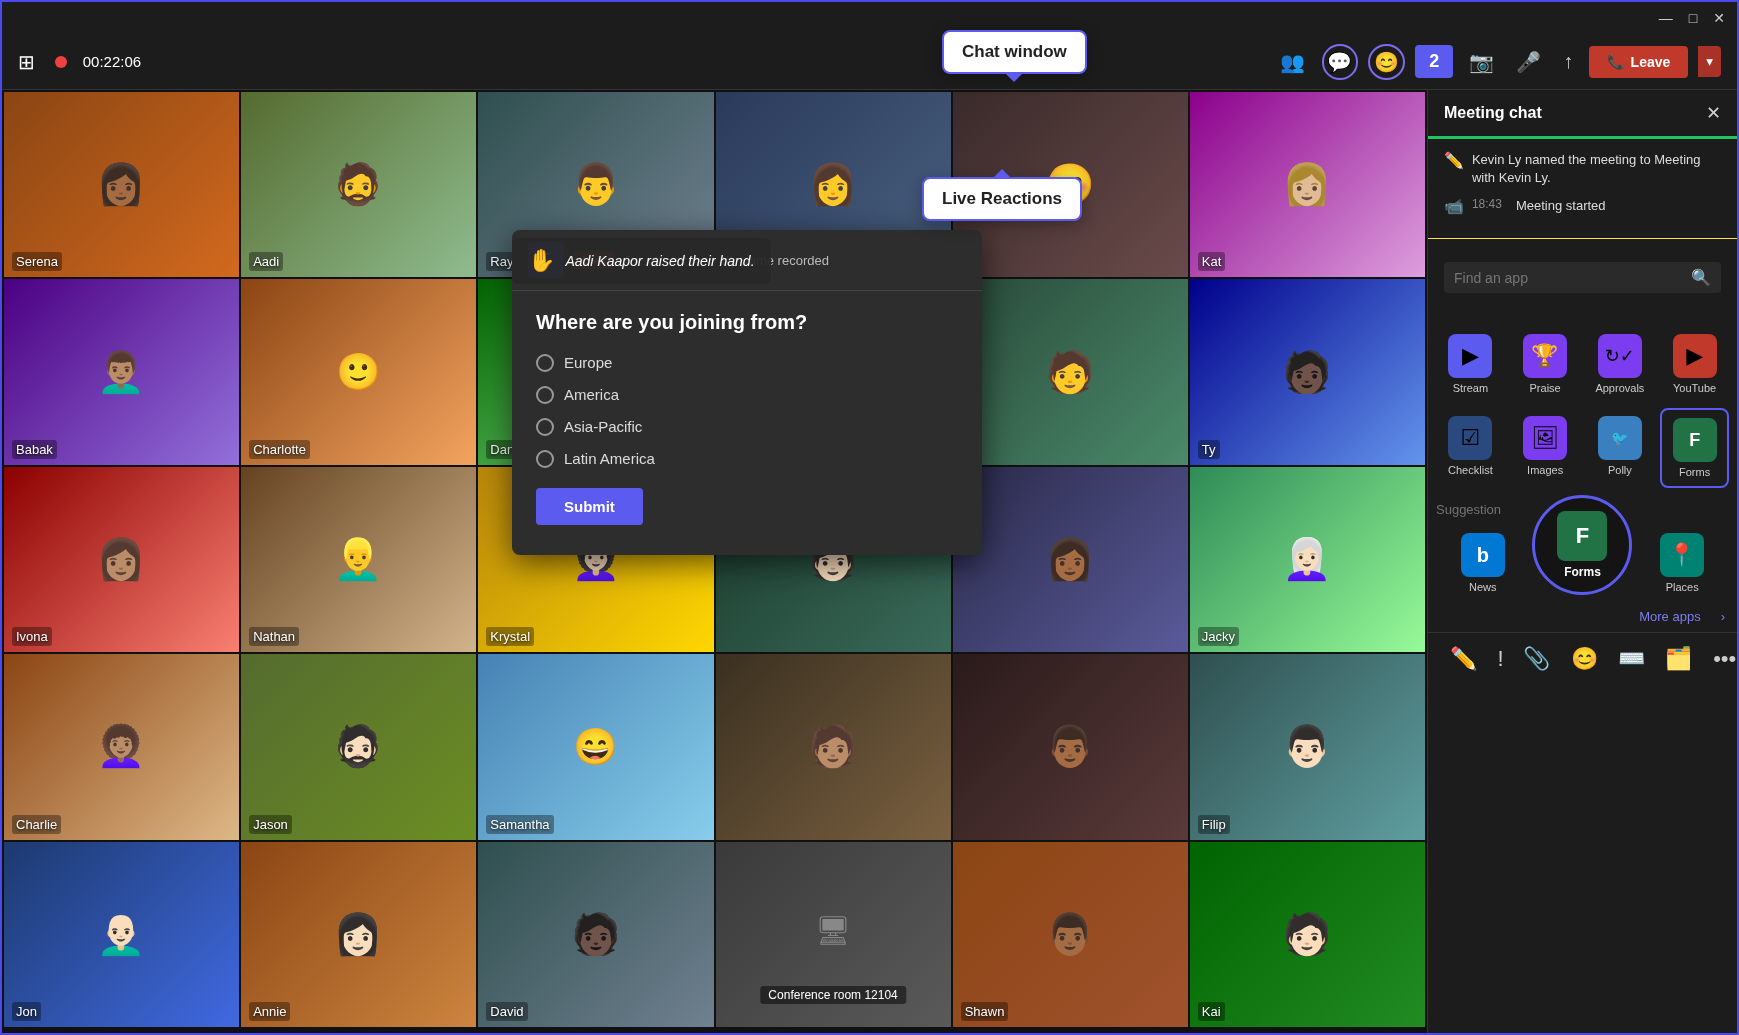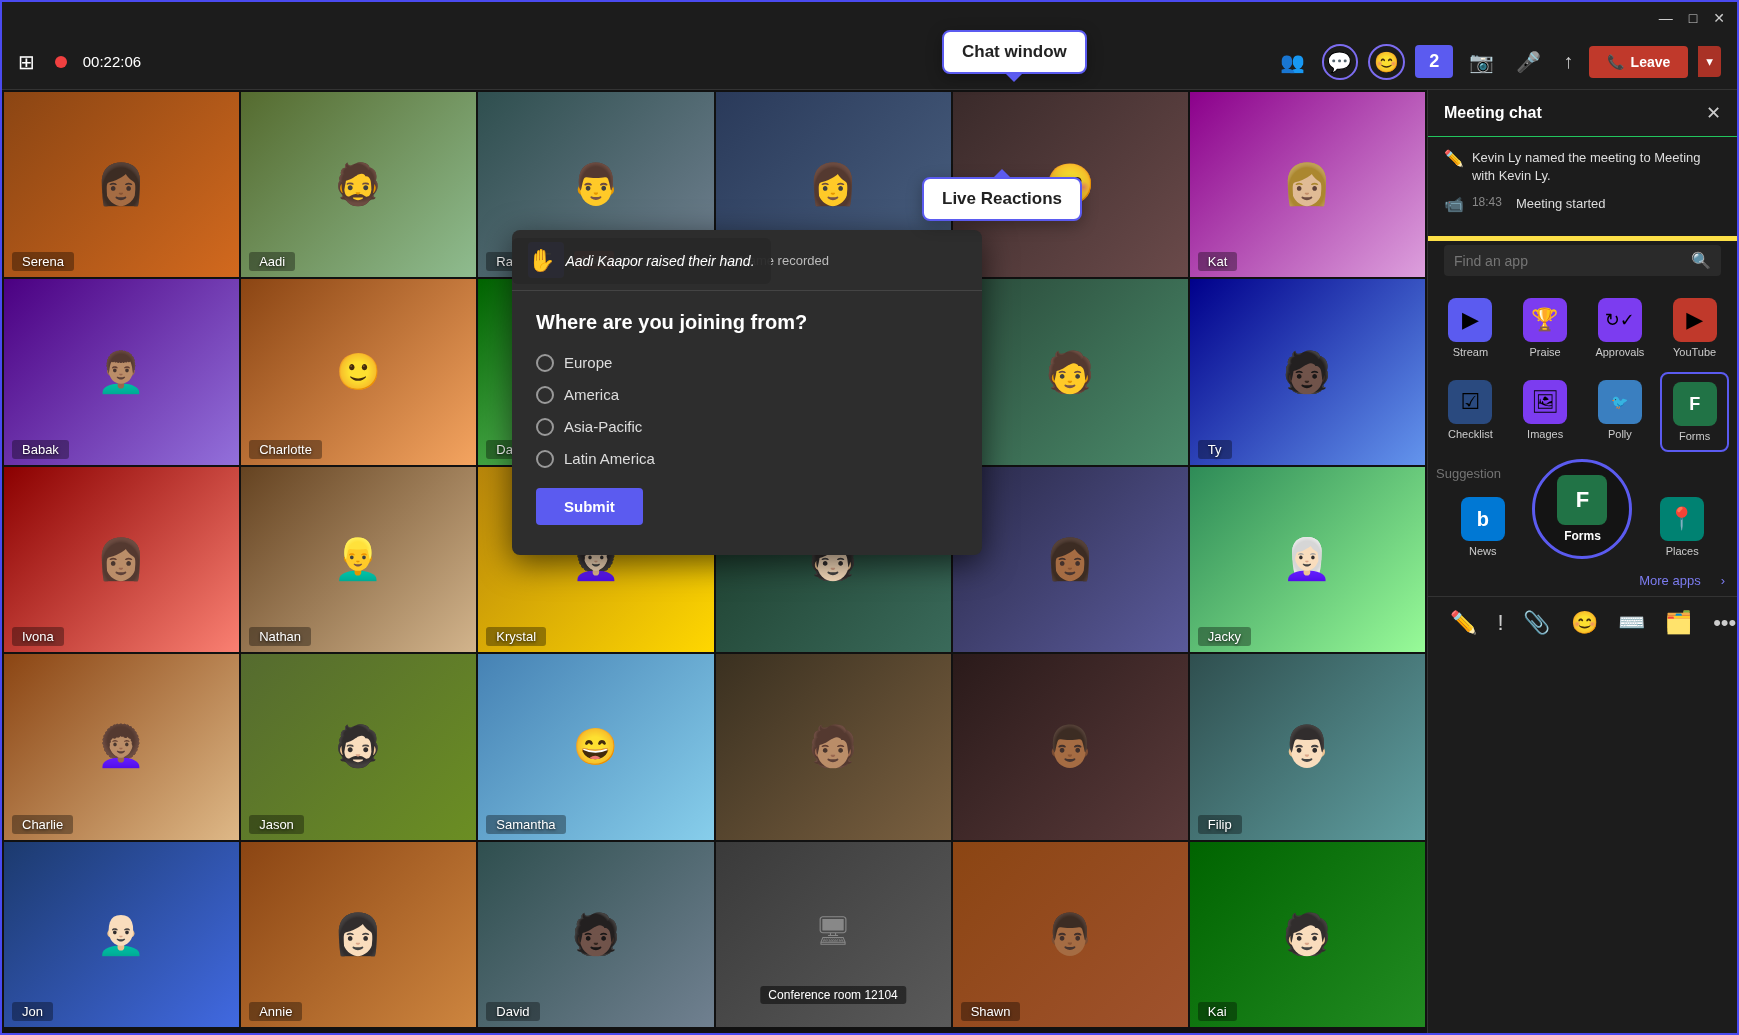--- a/index.html
+++ b/index.html
@@ -23,21 +23,21 @@
     .badge-btn { background: #5b5bf0; color: #fff; border: none; border-radius: 4px; padding: 6px 14px; font-size: 18px; font-weight: bold; cursor: pointer; }
     .leave-btn { background: #c0392b; color: #fff; border: none; border-radius: 4px; padding: 8px 18px; font-size: 14px; font-weight: 600; cursor: pointer; display: flex; align-items: center; gap: 6px; }
     .leave-arrow { background: #a93226; border: none; color: #fff; padding: 8px 8px; cursor: pointer; border-radius: 0 4px 4px 0; }
 
     
     .main-content { flex: 1; display: flex; overflow: hidden; position: relative; }
 
     
     .video-grid { flex: 1; display: grid; grid-template-columns: repeat(6, 1fr); grid-template-rows: repeat(5, 1fr); gap: 2px; background: #111; padding: 2px; }
     .video-cell { background: #2a2a2a; position: relative; overflow: hidden; display: flex; align-items: center; justify-content: center; }
-    .video-cell .name-tag { position: absolute; bottom: 6px; left: 8px; color: #fff; font-size: 13px; font-weight: 500; text-shadow: 0 1px 3px rgba(0,0,0,0.8); background: rgba(0,0,0,0.35); padding: 2px 10px; border-radius: 3px; }
+    .video-cell .name-tag { position: absolute; bottom: 6px; left: 8px; color: #fff; font-size: 13px; font-weight: 500; text-shadow: 0 1px 3px rgba(0,0,0,0.8); background: rgba(0,0,0,0.35); padding: 2px 4px; border-radius: 3px; }
 
     
     .av-serena { background: linear-gradient(135deg, #8B4513, #D2691E); }
     .av-aadi { background: linear-gradient(135deg, #556B2F, #8FBC8F); }
     .av-ray { background: linear-gradient(135deg, #2F4F4F, #708090); }
     .av-kat { background: linear-gradient(135deg, #8B008B, #DDA0DD); }
     .av-babak { background: linear-gradient(135deg, #4B0082, #9370DB); }
     .av-charlotte { background: linear-gradient(135deg, #8B4513, #F4A460); }
     .av-danielle { background: linear-gradient(135deg, #006400, #90EE90); }
     .av-ty { background: linear-gradient(135deg, #00008B, #6495ED); }
@@ -84,31 +84,31 @@
     .poll-submit { margin: 20px 0 10px 0; }
     .submit-btn { background: #5b5bf0; color: #fff; border: none; border-radius: 4px; padding: 10px 28px; font-size: 15px; font-weight: 600; cursor: pointer; }
 
     
     .hand-raise { position: absolute; top: 148px; left: 510px; background: rgba(40,40,40,0.95); border-radius: 6px; padding: 10px 16px; display: flex; align-items: center; gap: 10px; z-index: 101; }
     .hand-emoji { font-size: 22px; }
     .hand-text { color: #fff; font-size: 14px; font-style: italic; }
 
     
     .right-panel { width: 310px; background: #1c1c1c; display: flex; flex-direction: column; border-left: 1px solid #333; }
-    .chat-header { display: flex; align-items: center; justify-content: space-between; padding: 12px 16px; border-bottom: 1px solid #22c55e; }
+    .chat-header { display: flex; align-items: center; justify-content: space-between; padding: 12px 16px; border-bottom: 3px solid #22c55e; }
     .chat-title { color: #fff; font-size: 16px; font-weight: 600; }
     .close-btn { color: #ccc; background: none; border: none; font-size: 18px; cursor: pointer; }
     .chat-messages { padding: 12px 16px; flex: 0 0 auto; }
     .chat-msg { display: flex; align-items: flex-start; gap: 8px; margin-bottom: 10px; }
     .chat-msg-icon { color: #aaa; font-size: 16px; }
     .chat-msg-text { color: #ddd; font-size: 13px; line-height: 1.4; }
     .chat-time { color: #888; font-size: 12px; margin-right: 6px; }
 
     
-    .app-finder { padding: 4px 16px; border-top: 5px solid #fde047; }
+    .app-finder { padding: 23px 16px; border-top: 1px solid #fde047; }
     .app-search { display: flex; align-items: center; background: #2a2a2a; border-radius: 4px; padding: 6px 10px; gap: 6px; }
     .app-search-input { background: none; border: none; color: #ccc; font-size: 14px; flex: 1; outline: none; }
     .search-icon { color: #aaa; font-size: 16px; }
     .apps-grid { display: grid; grid-template-columns: repeat(4, 1fr); gap: 6px; padding: 10px 8px; }
     .app-item { display: flex; flex-direction: column; align-items: center; padding: 8px 4px; border-radius: 6px; cursor: pointer; }
     .app-icon { width: 44px; height: 44px; border-radius: 8px; display: flex; align-items: center; justify-content: center; margin-bottom: 4px; font-size: 22px; }
     .app-label { color: #ccc; font-size: 11px; text-align: left; }
     .app-stream { background: #5b5bf0; }
     .app-praise { background: #7c3cf0; }
     .app-approvals { background: #7c3cf0; }

